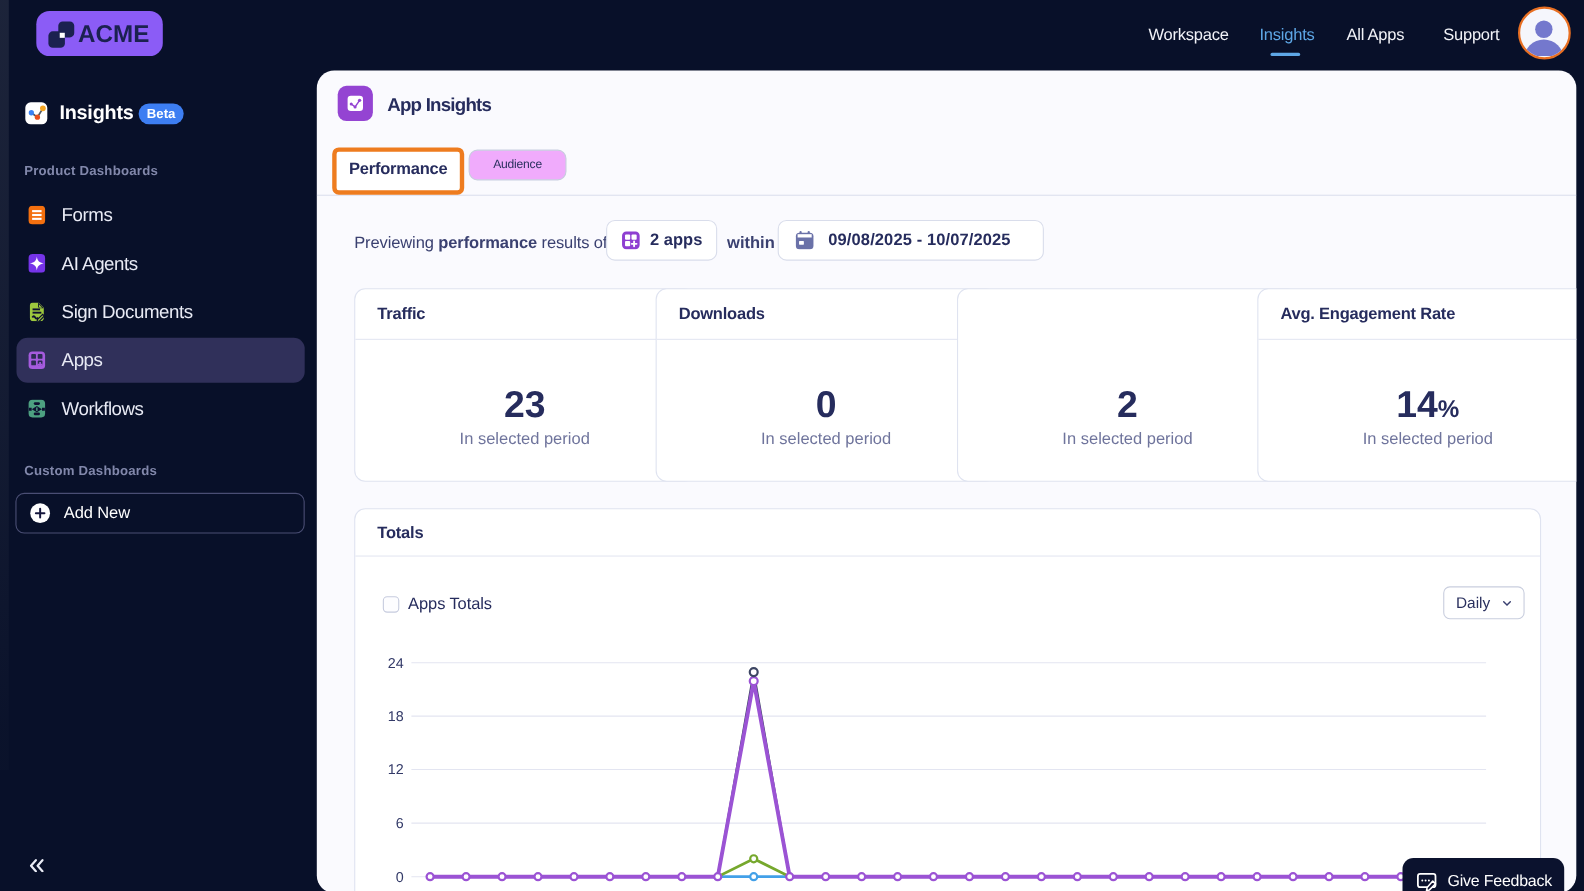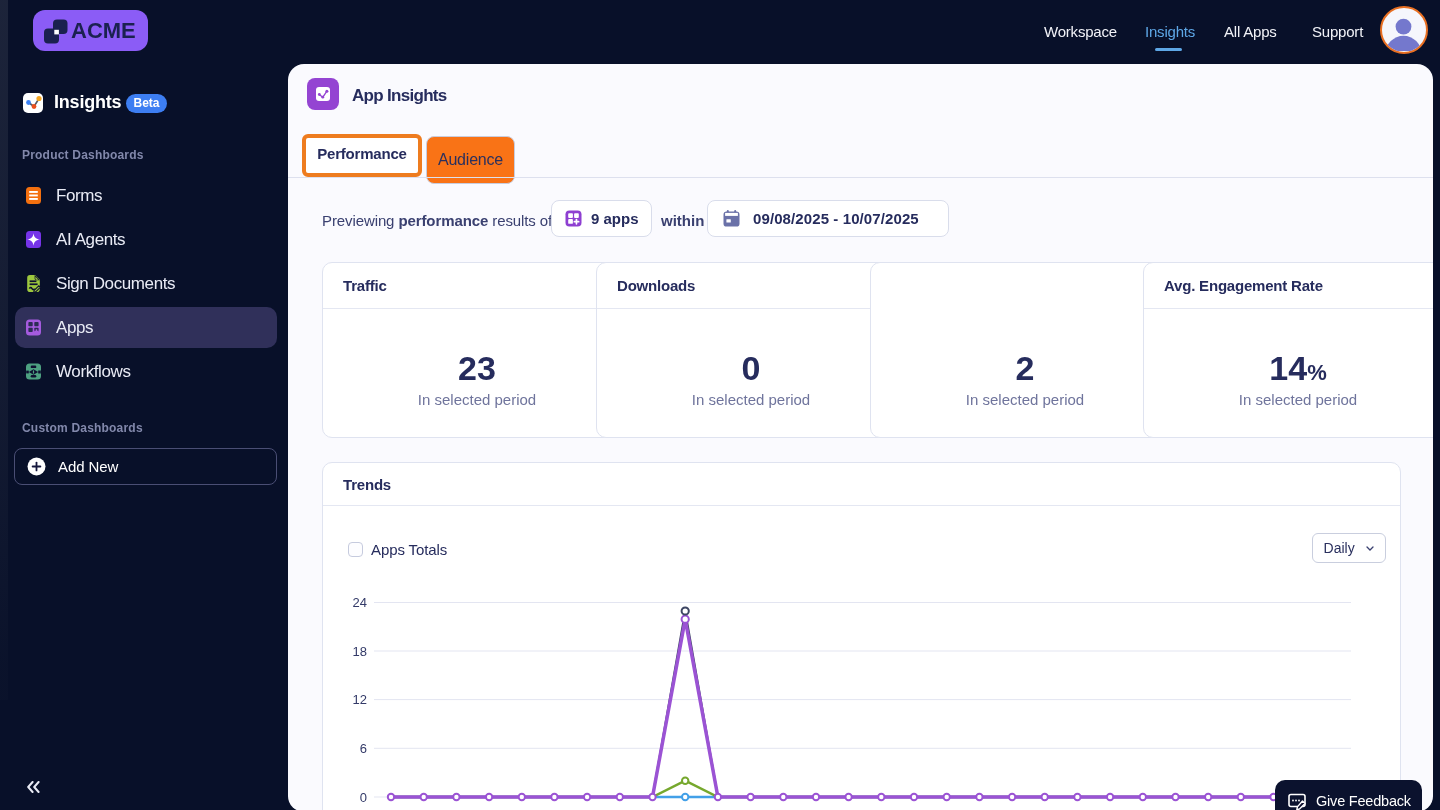--- a/index.html
+++ b/index.html
@@ -16,21 +16,21 @@
 .side-label{position:absolute;left:22px;font-size:12px;font-weight:bold;color:#8288ab;letter-spacing:0.2px}
 .menu-row{position:absolute;left:15px;width:262px;height:41px;border-radius:10px;display:flex;align-items:center}
 .menu-row .ic{margin-left:10px;width:17px;height:17px;flex:none}
 .menu-row .lbl{margin-left:14px;color:#e9ebf5;font-size:17px;letter-spacing:-0.4px}
 .addnew{position:absolute;left:14px;top:448px;width:263px;height:37px;border:1px solid #4a4e74;border-radius:8px;display:flex;align-items:center}
 
 .panel{position:absolute;left:288px;top:64px;width:1145px;height:748px;background:#fafafe;border-radius:16px;overflow:hidden}
 .h-appins{position:absolute;left:64px;top:22px;font-size:17px;font-weight:bold;color:#262c5d;letter-spacing:-0.7px}
 .appicon{position:absolute;left:19px;top:14px;width:32px;height:32px;border-radius:8px;background:#9444d2}
 .tab-perf{position:absolute;left:14px;top:70px;width:120px;height:43px;background:#fff;border:4px solid #ee7c1f;border-radius:6px;z-index:3;display:flex;align-items:center;justify-content:center;padding-bottom:5px;font-size:15px;font-weight:bold;color:#262c5d;letter-spacing:-0.2px}
-.tab-aud{position:absolute;left:138px;top:72px;width:89px;height:48px;background:#f97316;border:1px solid #c8cddf;border-radius:8px;display:flex;align-items:center;justify-content:center;font-size:16px;color:#2a305e;letter-spacing:-0.2px}
+.tab-aud{position:absolute;left:138px;top:72px;width:89px;height:28px;background:#f0abfc;border:1px solid #c8cddf;border-radius:8px;display:flex;align-items:center;justify-content:center;font-size:11px;color:#2a305e;letter-spacing:-0.2px}
 .hdiv{position:absolute;left:0;top:113px;width:1145px;height:1px;background:#dde0ee}
 .preview-line{position:absolute;left:34px;top:148px;font-size:15px;color:#3a4070;letter-spacing:-0.1px}
 .chip{position:absolute;top:136px;height:37px;background:#fff;border:1px solid #d9ddeb;border-radius:8px;display:flex;align-items:center}
 .chip .t{font-size:15px;font-weight:bold;color:#262c5d}
 .within{position:absolute;left:373px;top:148px;font-size:15px;font-weight:bold;color:#3a4070}
 
 .scard{position:absolute;top:198px;width:310px;height:176px;background:#fff;border:1px solid #dfe3f0;border-radius:10px}
 .scard .hd{height:46px;border-bottom:1px solid #e4e7f2;display:flex;align-items:center;padding-left:20px;font-size:15px;font-weight:bold;color:#262c5d;letter-spacing:-0.2px}
 .scard .num{position:absolute;left:0;width:100%;top:86px;text-align:center;font-size:34px;font-weight:bold;color:#262c5d}
 .scard .sub{position:absolute;left:0;width:100%;top:128px;text-align:center;font-size:15px;color:#6f749c}
@@ -165,21 +165,21 @@
   <div class="preview-line">Previewing <b>performance</b> results of</div>
   <div class="chip" style="left:263px;width:101px">
     <svg style="margin-left:13px" width="17" height="17" viewBox="0 0 17 17">
       <rect x="0.5" y="0.5" width="16" height="16" rx="3.8" fill="#8e3fd1"></rect>
       <rect x="3.2" y="3.2" width="4.7" height="4.7" rx="0.9" fill="#fff"></rect>
       <rect x="9.1" y="3.2" width="4.7" height="4.7" rx="0.9" fill="#fff"></rect>
       <rect x="3.2" y="9.1" width="4.7" height="4.7" rx="0.9" fill="#fff"></rect>
       <rect x="10.6" y="8.7" width="1.7" height="6" rx="0.85" fill="#fff"></rect>
       <rect x="8.5" y="10.8" width="6" height="1.7" rx="0.85" fill="#fff"></rect>
     </svg>
-    <div class="t" style="margin-left:9px">9 apps</div>
+    <div class="t" style="margin-left:9px">2 apps</div>
   </div>
   <div class="within">within</div>
   <div class="chip" style="left:419px;width:242px">
     <svg style="margin-left:15px" width="17" height="17" viewBox="0 0 17 17">
       <rect x="0.5" y="1.6" width="16" height="15" rx="3.2" fill="#6a71a8"></rect>
       <rect x="3.8" y="0" width="2" height="4.6" rx="1" fill="#6a71a8"></rect>
       <rect x="11.2" y="0" width="2" height="4.6" rx="1" fill="#6a71a8"></rect>
       <rect x="2.1" y="2.9" width="12.8" height="3" fill="#fff"></rect>
       <rect x="3.4" y="9.2" width="4.4" height="3.2" rx="0.5" fill="#fff"></rect>
     </svg>
@@ -200,21 +200,21 @@
       <div class="num">2</div>
       <div class="sub">In selected period</div>
     </div>
   <div class="scard" style="left:855px">
       <div class="hd">Avg. Engagement Rate</div>
       <div class="num">14<span style="font-size:22px">%</span></div>
       <div class="sub">In selected period</div>
     </div>
 
   <div class="tcard">
-    <div class="hd">Trends</div>
+    <div class="hd">Totals</div>
     <div class="showtot">
         <div class="cbox"></div>
         <div class="lb">Apps Totals</div>
       </div>
     <div class="daily">Daily&nbsp;&nbsp;&nbsp;<svg width="8" height="5" viewBox="0 0 8 5">
           <path d="M1 1 L4 4 L7 1" fill="none" stroke="#3a4070" stroke-width="1.3" stroke-linecap="round"></path>
         </svg></div>
     <svg style="position:absolute;left:0;top:0" width="1077" height="458" viewBox="0 0 1077 458">
 
       <g stroke="#e3e5f1" stroke-width="1">

